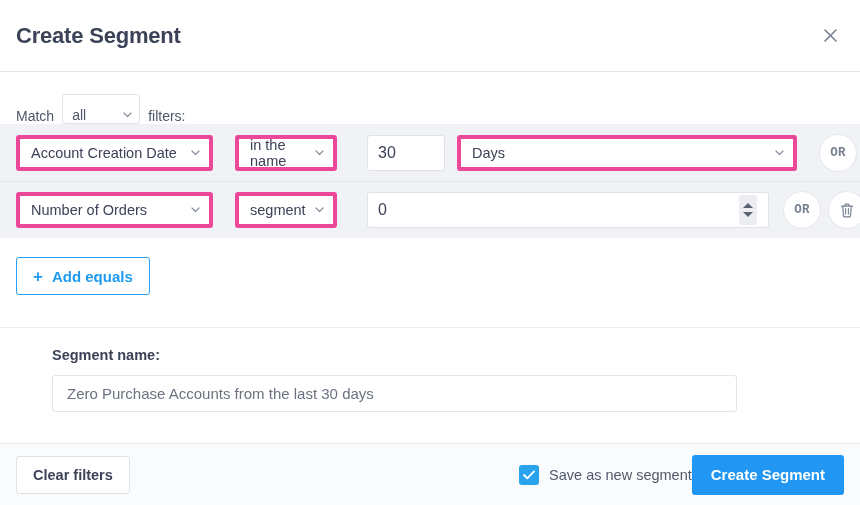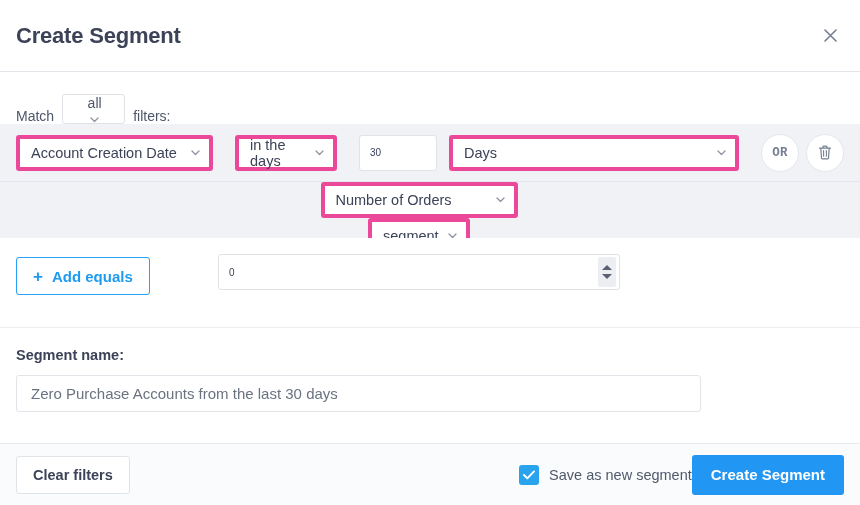--- a/index.html
+++ b/index.html
@@ -61,75 +61,75 @@
     display: flex;
     align-items: flex-end;
     padding: 0 16px;
     gap: 8px;
     font-size: 14px;
     color: #4d5668;
     background: #ffffff;
   }
   .match-label { font-size: 14px; color: #4d5668; }
   .mini-select {
-    width: 63px;
+    width: 78px;
     height: 30px;
     border: 1px solid #dfe3e8;
     border-radius: 3px;
     background: #ffffff;
     display: flex;
     align-items: center;
     justify-content: space-between;
-    padding: 0 7px 0 9px;
+    padding: 12px 7px 0 9px;
     font-size: 14px;
     color: #4d5668;
     cursor: pointer;
-    flex-direction: column;
   }
 
   
   .filters { background: #f0f2f5; }
   .filter-row {
     height: 57px;
     display: flex;
     align-items: center;
     padding: 0 16px;
     gap: 0;
     background: #f0f2f5;
   }
-  .filter-row + .filter-row { border-top: 1px solid #e3e7ed; flex-direction: column; }
+  .filter-row + .filter-row { border-top: 1px solid #e3e7ed; }
 
   .sel {
     height: 36px;
     border: 4px solid #ec4899;
     border-radius: 3px;
     background: #ffffff;
     display: flex;
     align-items: center;
     justify-content: space-between;
     padding: 0 9px 0 11px;
     font-size: 14.5px;
     color: #3c4257;
     cursor: pointer;
     flex: none;
   }
   .sel-field { width: 197px; margin-right: 22px; }
   .sel-op    { width: 102px; margin-right: 22px; }
-  .sel-unit  { width: 290px; margin-right: 22px; }
+  .sel-unit  { width: 340px; margin-right: 22px; }
 
   .txt {
     height: 36px;
     border: 1px solid #dfe3e8;
     border-radius: 3px;
     background: #ffffff;
-    font-size: 10px;
+    font-size: 16px;
     color: #3c4257;
     padding: 0 10px;
     font-family: "Liberation Sans", sans-serif;
     outline: none;
+    margin-left: 8px;
   }
   .txt-num { width: 78px; margin-right: 12px; }
 
   .num-wrap {
     position: relative;
     width: 402px;
     height: 36px;
     margin-right: 22px;
     flex: none;
   }
@@ -205,20 +205,21 @@
     background: #ffffff;
     border-bottom: 1px solid #eceef1;
     min-height: 10px;
   }
 
   
   .segname-zone {
     background: #ffffff;
     padding: 19px 16px 0 16px;
     flex: 0 0 auto;
+    margin-left: 36px;
   }
   .segname-label {
     font-size: 14.5px;
     font-weight: bold;
     color: #3c4257;
     margin-bottom: 12px;
   }
   .segname-input {
     width: 685px;
     height: 37px;
@@ -322,21 +323,21 @@
   <div class="filters">
 
     <div class="filter-row">
       <div class="sel sel-field">
         <span>Account Creation Date</span>
         <svg class="chev" width="9" height="6" viewBox="0 0 9 6">
           <path d="M1 1 L4.5 4.5 L8 1" stroke="#8b93a3" stroke-width="1.3" fill="none" stroke-linecap="round" stroke-linejoin="round"></path>
         </svg>
       </div>
       <div class="sel sel-op">
-        <span>in the days</span>
+        <span>in the name</span>
         <svg class="chev" width="9" height="6" viewBox="0 0 9 6">
           <path d="M1 1 L4.5 4.5 L8 1" stroke="#8b93a3" stroke-width="1.3" fill="none" stroke-linecap="round" stroke-linejoin="round"></path>
         </svg>
       </div>
       <input class="txt txt-num" value="30" style="">
       <div class="sel sel-unit">
         <span>Days</span>
         <svg class="chev" width="9" height="6" viewBox="0 0 9 6">
           <path d="M1 1 L4.5 4.5 L8 1" stroke="#8b93a3" stroke-width="1.3" fill="none" stroke-linecap="round" stroke-linejoin="round"></path>
         </svg>

